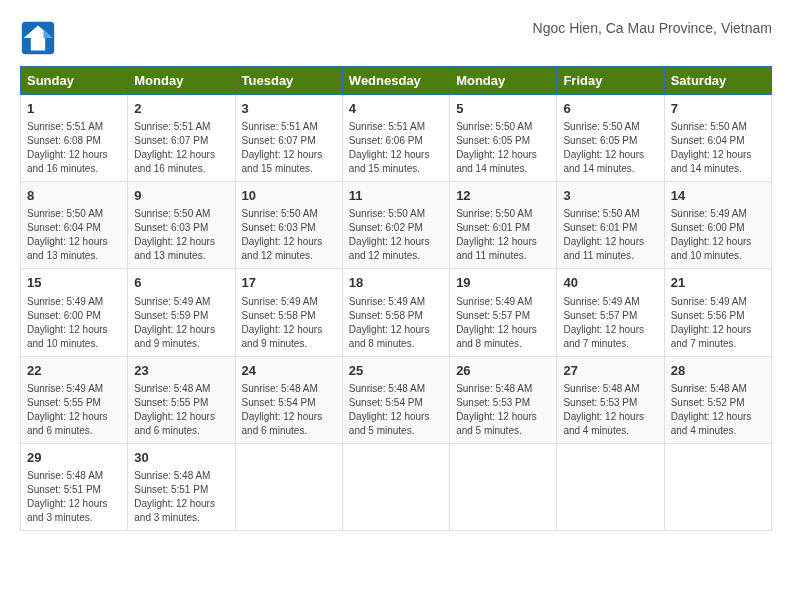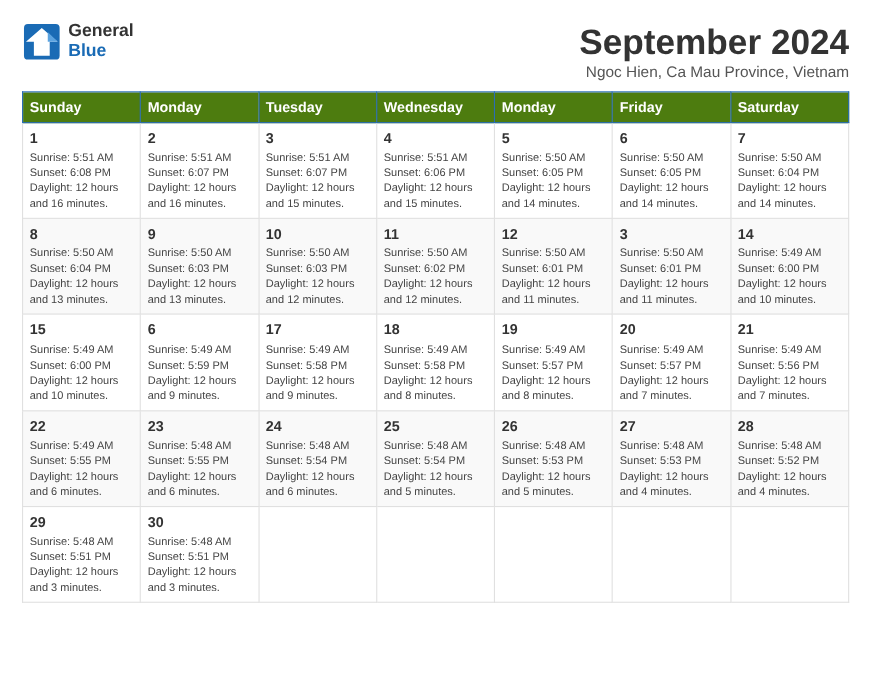--- a/index.html
+++ b/index.html
@@ -86,27 +86,22 @@
 </head>
 <body>
 
 <div class="header">
   <div class="logo">
     <svg class="logo-icon" viewBox="0 0 40 40">
       <rect x="2" y="2" width="36" height="36" rx="4" fill="#1a6bb5"></rect>
       <polygon points="20,6 36,20 28,20 28,34 12,34 12,20 4,20" fill="white"></polygon>
       <polygon points="26,10 36,20 26,20" fill="#5ba3e0"></polygon>
     </svg>
-    <div>
-      <div style="font-size:16px;font-weight:bold;color:#333;">General</div>
-      <div style="font-size:16px;font-weight:bold;color:#1a6bb5;">Blue</div>
-    </div>
   </div>
   <div class="title-block">
-    <div class="month-title">September 2024</div>
     <div class="location">Ngoc Hien, Ca Mau Province, Vietnam</div>
   </div>
 </div>
 
 <table class="calendar">
   <thead>
     <tr>
     <th>Sunday</th>
         <th>Monday</th>
         <th>Tuesday</th>
@@ -249,21 +244,21 @@
 and 8 minutes.</div>
         </td>
         <td>
           <span class="day-num">19</span>
           <div class="day-info" style="white-space: pre-line;">Sunrise: 5:49 AM
 Sunset: 5:57 PM
 Daylight: 12 hours
 and 8 minutes.</div>
         </td>
         <td>
-          <span class="day-num">20</span>
+          <span class="day-num">40</span>
           <div class="day-info" style="white-space: pre-line;">Sunrise: 5:49 AM
 Sunset: 5:57 PM
 Daylight: 12 hours
 and 7 minutes.</div>
         </td>
         <td>
           <span class="day-num">21</span>
           <div class="day-info" style="white-space: pre-line;">Sunrise: 5:49 AM
 Sunset: 5:56 PM
 Daylight: 12 hours

